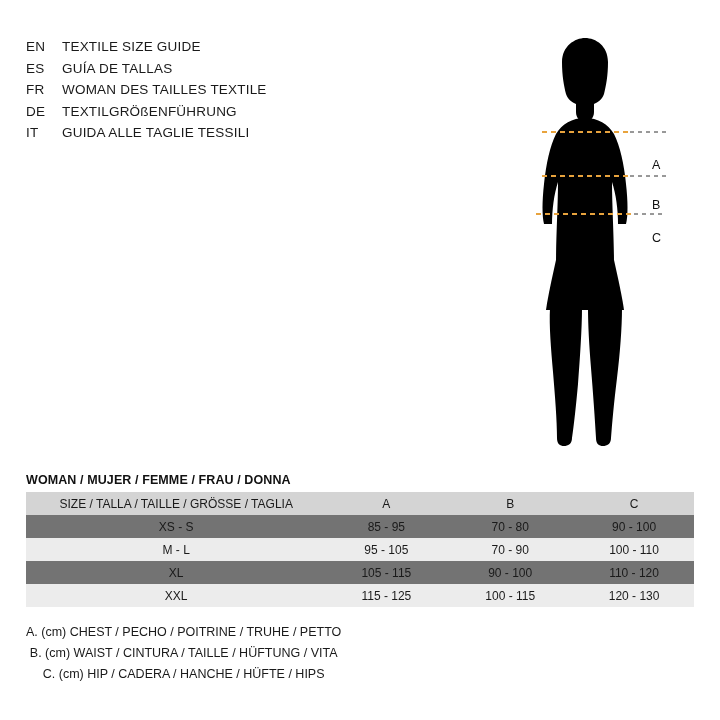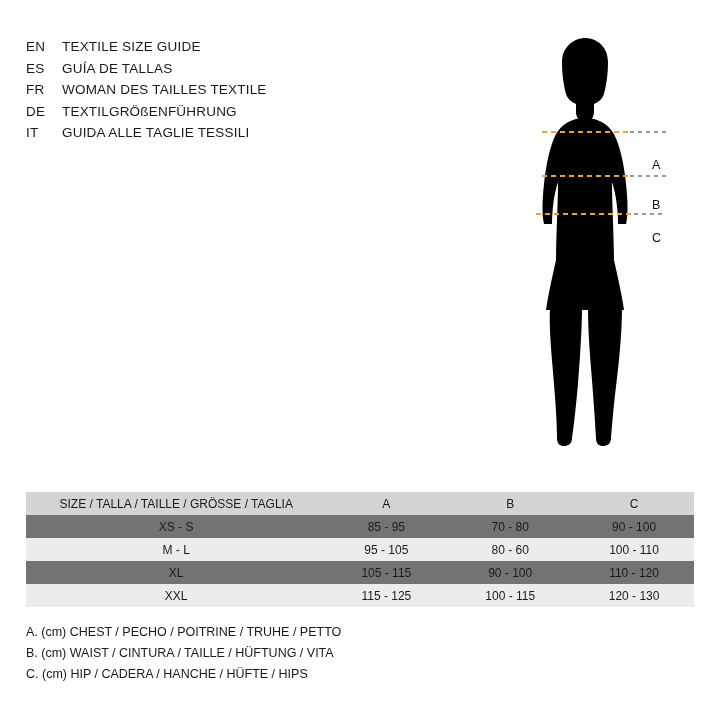--- a/index.html
+++ b/index.html
@@ -117,21 +117,21 @@
 
   
   .notes {
     position: absolute;
     left: 26px;
     top: 622px;
     font-size: 12.5px;
     line-height: 21px;
     color: #1a1a1a;
   }
-  .note-line { white-space: nowrap; }
+  .note-line { white-space: nowrap; text-align: center; }
 </style>
 </head>
 <body>
 
 <div class="page">
 
   <div class="lang-block">
     <div class="lang-row">
       <span class="lang-code">EN</span>
       <span class="lang-text">TEXTILE SIZE GUIDE</span>
@@ -210,41 +210,42 @@
 
       <line x1="150" y1="104" x2="186" y2="104" stroke="#333333" stroke-width="1" stroke-dasharray="4 4"></line>
       <line x1="150" y1="148" x2="186" y2="148" stroke="#333333" stroke-width="1" stroke-dasharray="4 4"></line>
       <line x1="154" y1="186" x2="186" y2="186" stroke="#333333" stroke-width="1" stroke-dasharray="4 4"></line>
     </svg>
     <span class="callout callout-a">A</span>
     <span class="callout callout-b">B</span>
     <span class="callout callout-c">C</span>
   </div>
 
+  <div class="woman-title">WOMAN / MUJER / FEMME / FRAU / DONNA</div>
 
   <table class="size-table">
     <thead>
       <tr>
         <th class="col-size">SIZE / TALLA / TAILLE / GRÖSSE / TAGLIA</th>
         <th class="col-m hdr-center">A</th>
         <th class="col-m hdr-center">B</th>
         <th class="col-m hdr-center">C</th>
       </tr>
     </thead>
     <tbody>
       <tr class="odd">
         <td class="col-size">XS - S</td>
         <td class="col-m">85 - 95</td>
         <td class="col-m">70 - 80</td>
         <td class="col-m">90 - 100</td>
       </tr>
       <tr class="even">
         <td class="col-size">M - L</td>
         <td class="col-m">95 - 105</td>
-        <td class="col-m">80 - 60</td>
+        <td class="col-m">70 - 90</td>
         <td class="col-m">100 - 110</td>
       </tr>
       <tr class="odd">
         <td class="col-size">XL</td>
         <td class="col-m">105 - 115</td>
         <td class="col-m">90 - 100</td>
         <td class="col-m">110 - 120</td>
       </tr>
       <tr class="even">
         <td class="col-size">XXL</td>

